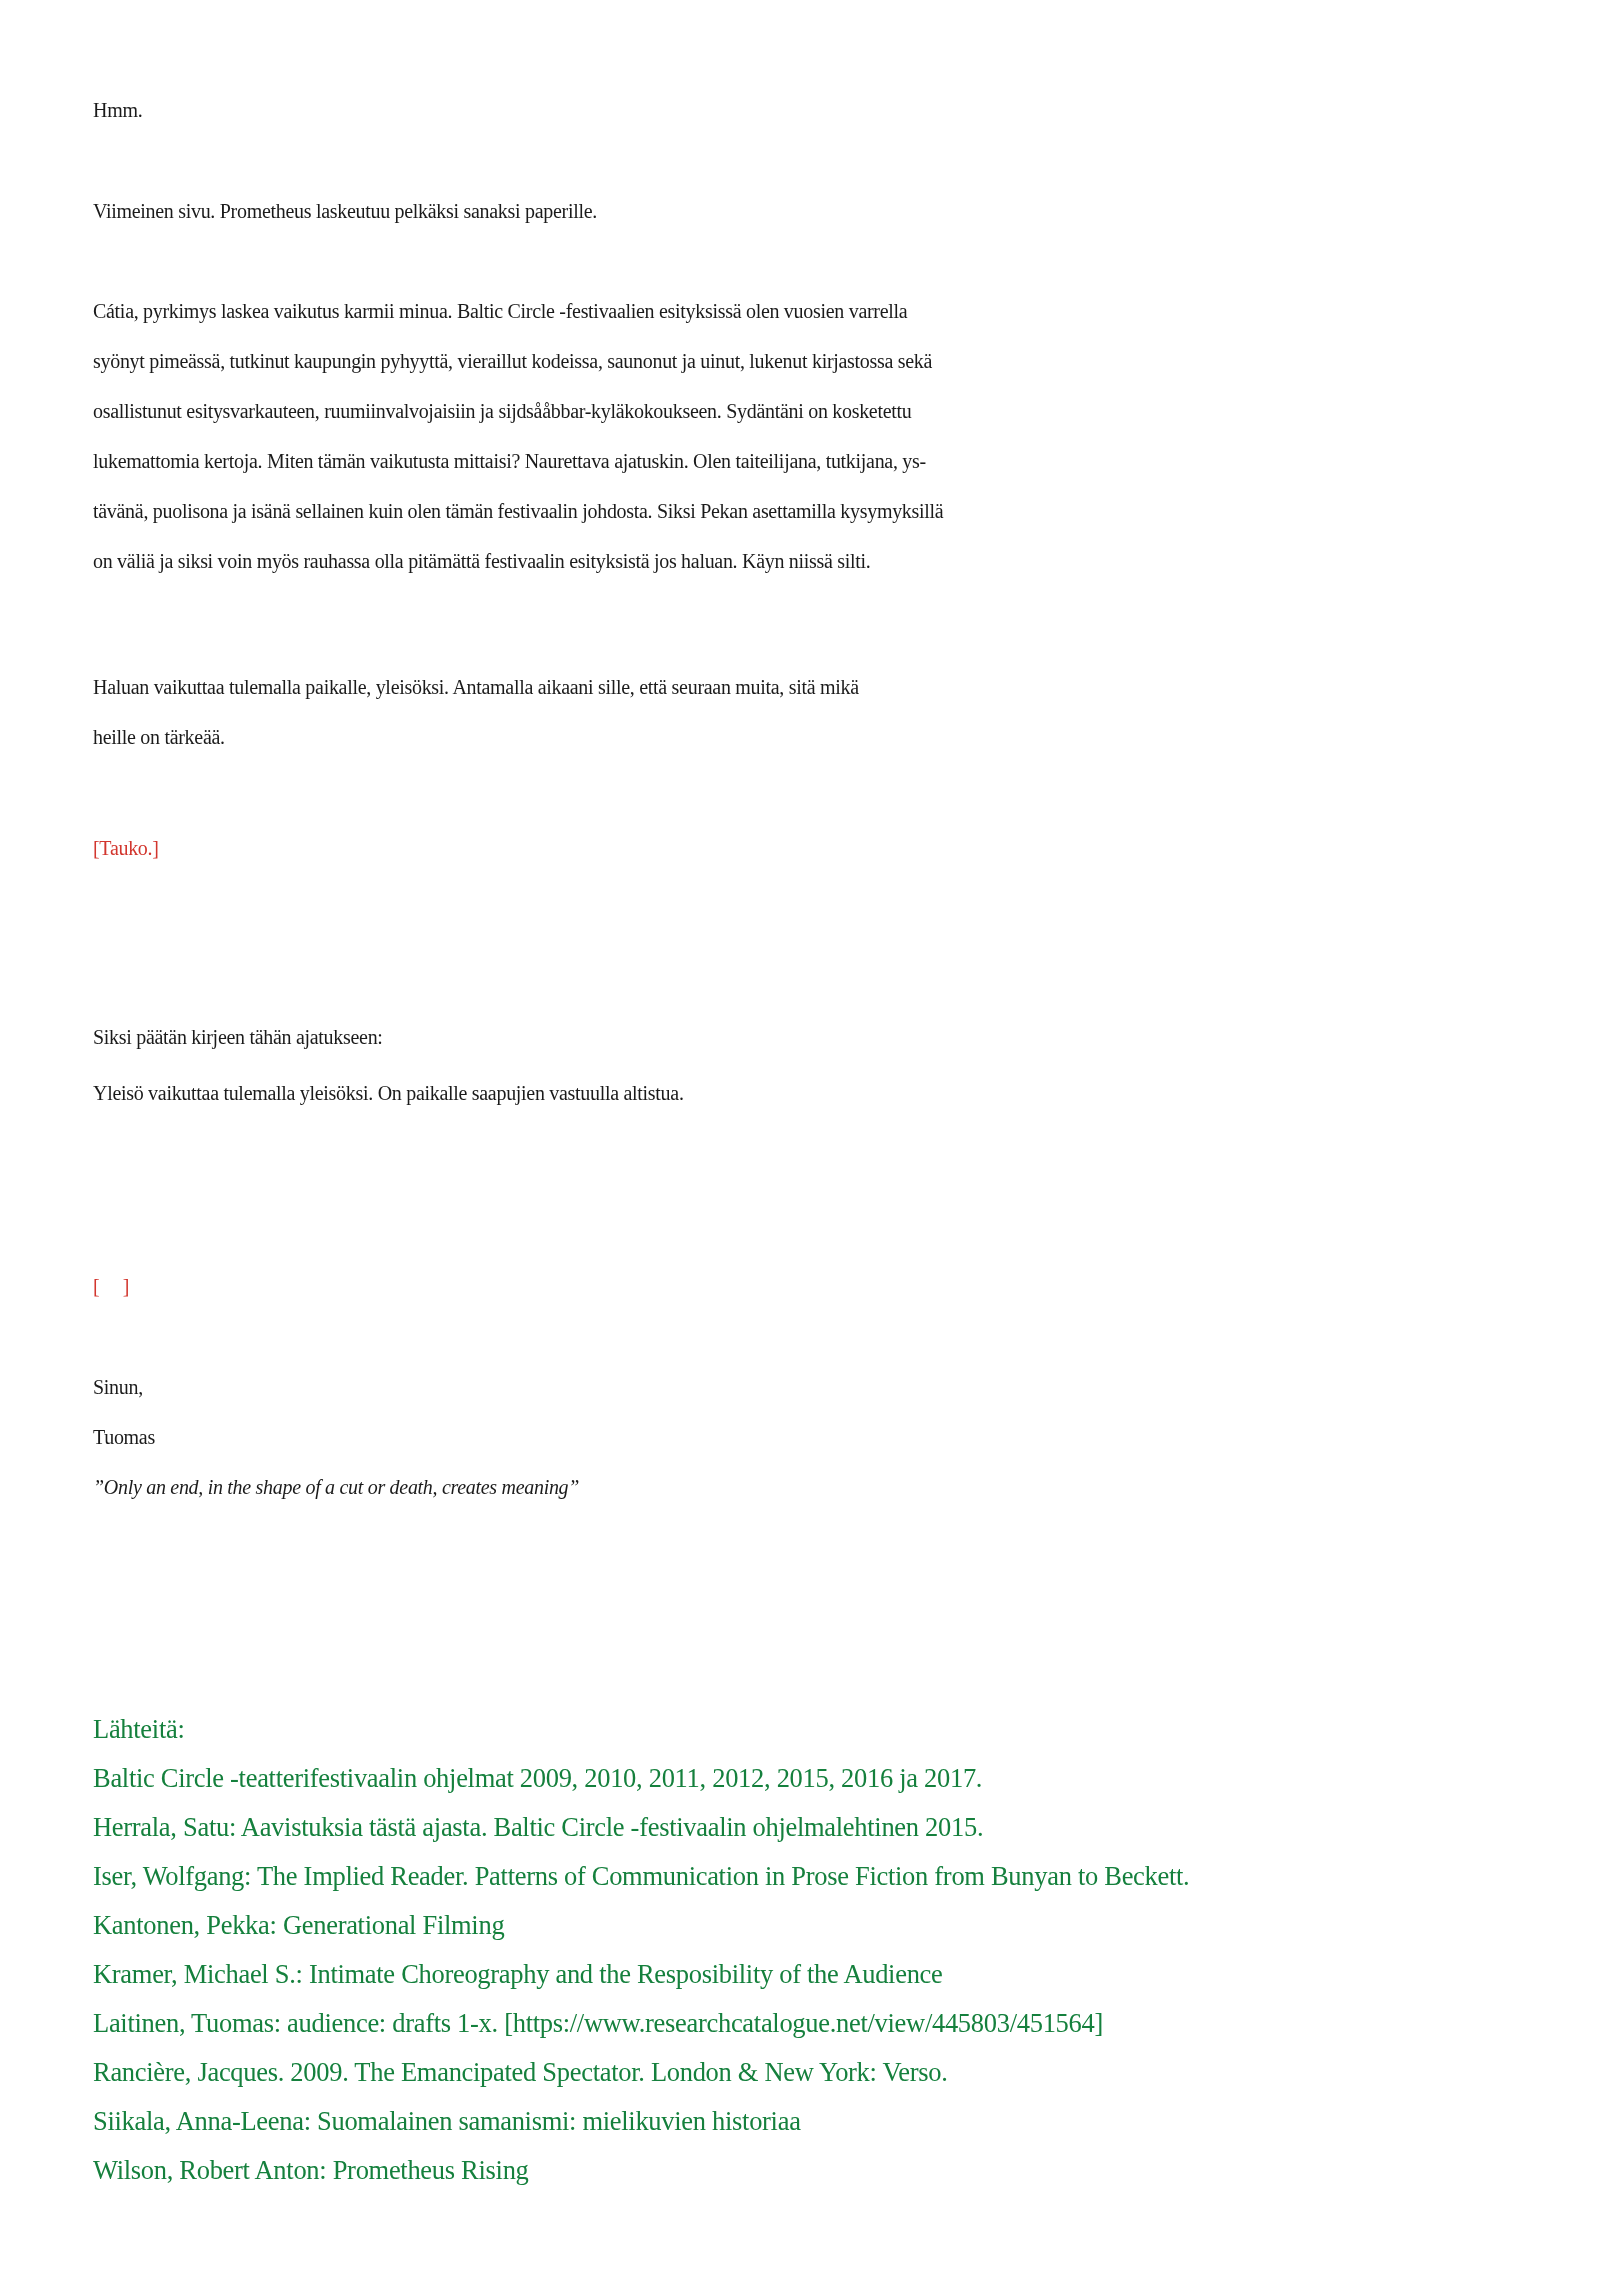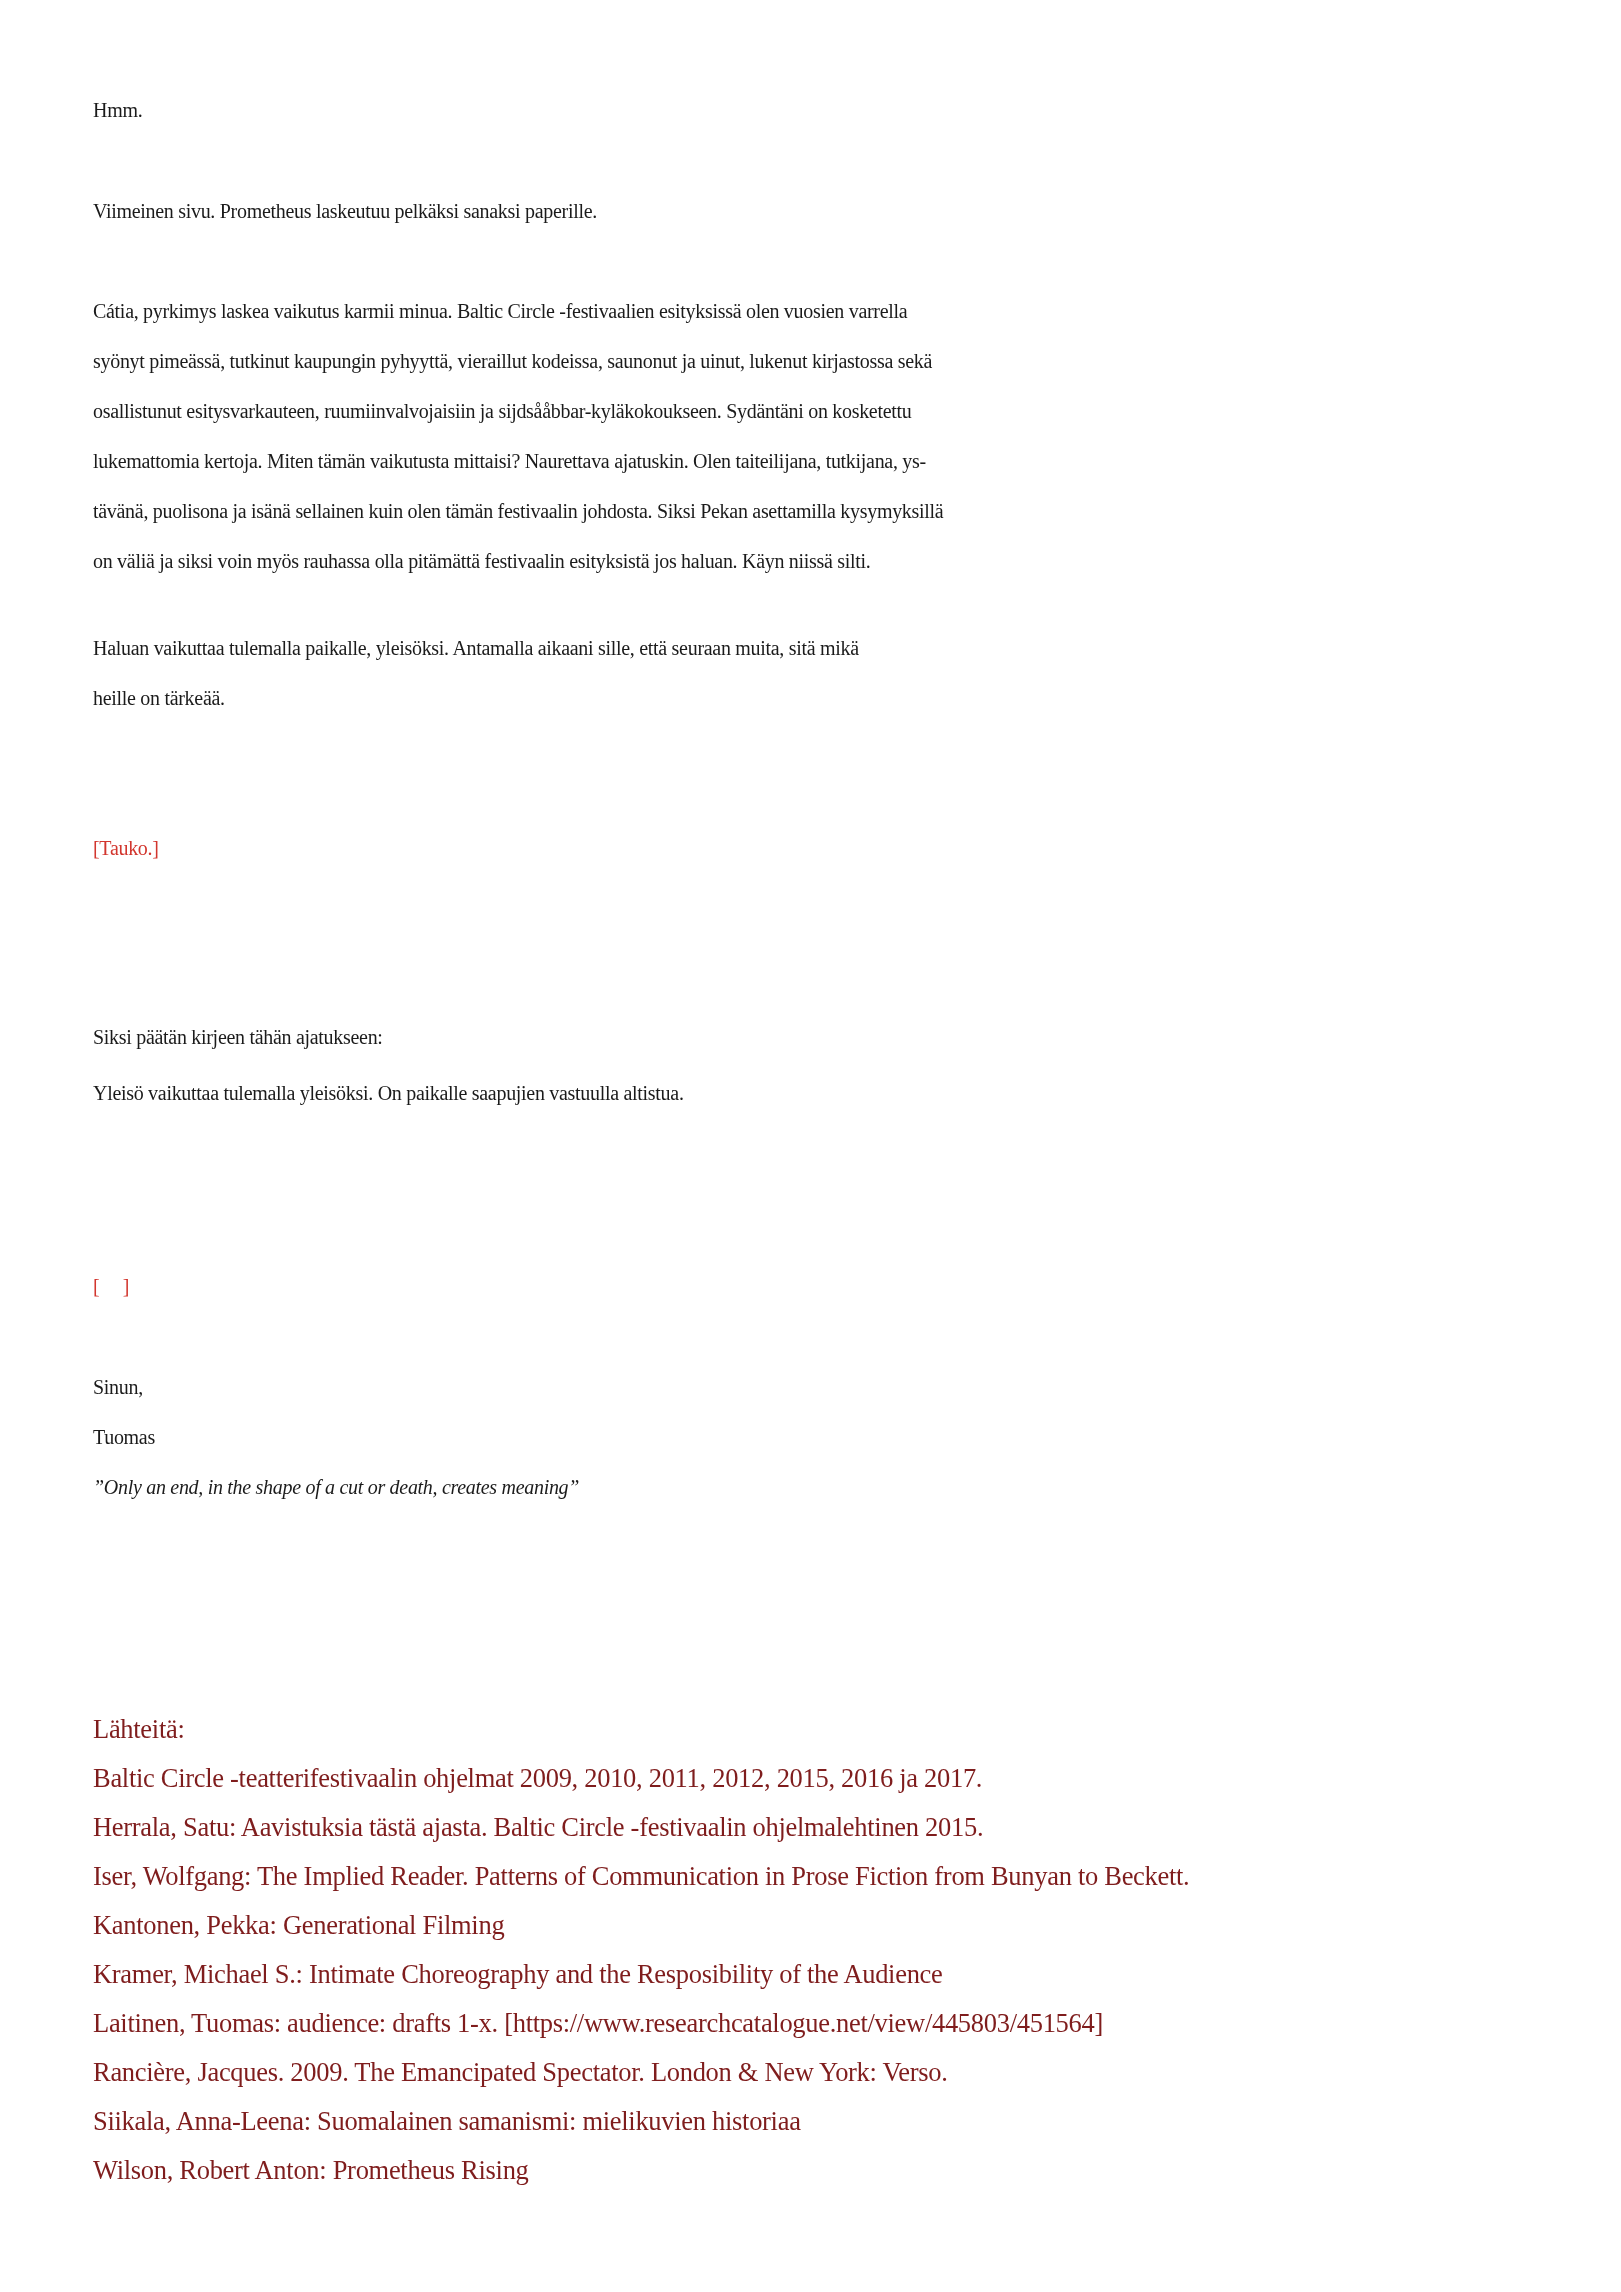--- a/index.html
+++ b/index.html
@@ -51,41 +51,41 @@
 
   <div class="block" style="top:286px">
     <div class="line">Cátia, pyrkimys laskea vaikutus karmii minua. Baltic Circle -festivaalien esityksissä olen vuosien varrella</div>
     <div class="line">syönyt pimeässä, tutkinut kaupungin pyhyyttä, vieraillut kodeissa, saunonut ja uinut, lukenut kirjastossa sekä</div>
     <div class="line">osallistunut esitysvarkauteen, ruumiinvalvojaisiin ja sijdsååbbar-kyläkokoukseen. Sydäntäni on kosketettu</div>
     <div class="line">lukemattomia kertoja. Miten tämän vaikutusta mittaisi? Naurettava ajatuskin. Olen taiteilijana, tutkijana, ys-</div>
     <div class="line">tävänä, puolisona ja isänä sellainen kuin olen tämän festivaalin johdosta. Siksi Pekan asettamilla kysymyksillä</div>
     <div class="line">on väliä ja siksi voin myös rauhassa olla pitämättä festivaalin esityksistä jos haluan. Käyn niissä silti.</div>
   </div>
 
-  <div class="block" style="top:623px">
+  <div class="block" style="top:662px">
     <div class="line">Haluan vaikuttaa tulemalla paikalle, yleisöksi. Antamalla aikaani sille, että seuraan muita, sitä mikä</div>
     <div class="line">heille on tärkeää.</div>
   </div>
 
   <div class="block" style="top: 823px; color: rgb(210, 54, 46);">[Tauko.]</div>
 
   <div class="block" style="top:1012px">Siksi päätän kirjeen tähän ajatukseen:</div>
 
   <div class="block" style="top:1068px">Yleisö vaikuttaa tulemalla yleisöksi. On paikalle saapujien vastuulla altistua.</div>
 
 
   <div class="block brackets" style="top: 1261px; color: rgb(210, 54, 46);">[     ]</div>
 
   <div class="block" style="top:1362px">
     <div class="line">Sinun,</div>
     <div class="line">Tuomas</div>
     <div class="line italic">”Only an end, in the shape of a cut or death, creates meaning”</div>
   </div>
 
-  <div class="refs" style="top: 1705px; color: #7f1d1d;">
+  <div class="refs" style="top: 1705px; color: #15803d;">
     <div class="ref-line">Lähteitä:</div>
     <div class="ref-line">Baltic Circle -teatterifestivaalin ohjelmat 2009, 2010, 2011, 2012, 2015, 2016 ja 2017.</div>
     <div class="ref-line">Herrala, Satu: Aavistuksia tästä ajasta. Baltic Circle -festivaalin ohjelmalehtinen 2015.</div>
     <div class="ref-line">Iser, Wolfgang: The Implied Reader. Patterns of Communication in Prose Fiction from Bunyan to Beckett.</div>
     <div class="ref-line">Kantonen, Pekka: Generational Filming</div>
     <div class="ref-line">Kramer, Michael S.: Intimate Choreography and the Resposibility of the Audience</div>
     <div class="ref-line">Laitinen, Tuomas: audience: drafts 1-x. [https://www.researchcatalogue.net/view/445803/451564]</div>
     <div class="ref-line">Rancière, Jacques. 2009. The Emancipated Spectator. London &amp; New York: Verso.</div>
     <div class="ref-line">Siikala, Anna-Leena: Suomalainen samanismi: mielikuvien historiaa</div>
     <div class="ref-line">Wilson, Robert Anton: Prometheus Rising</div>

